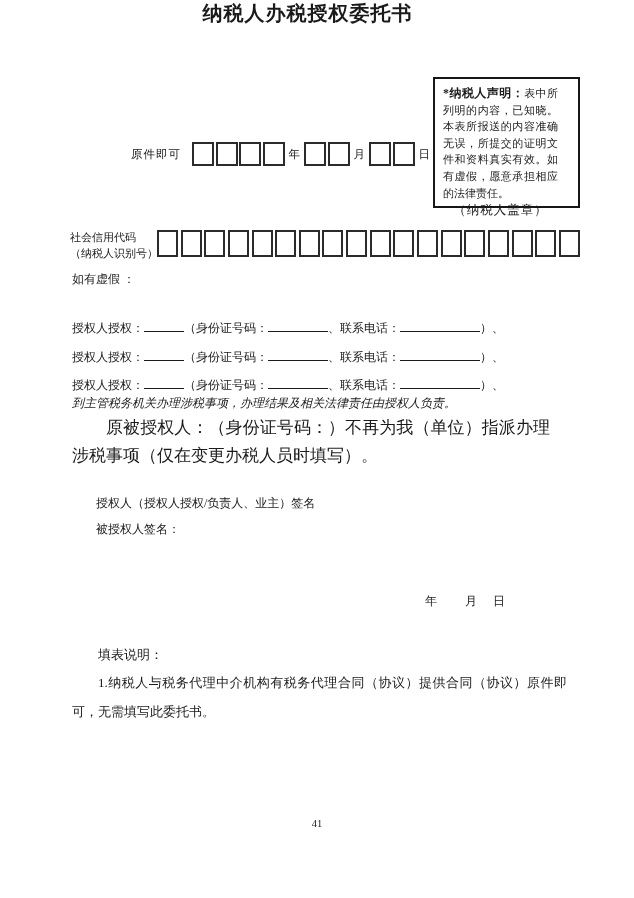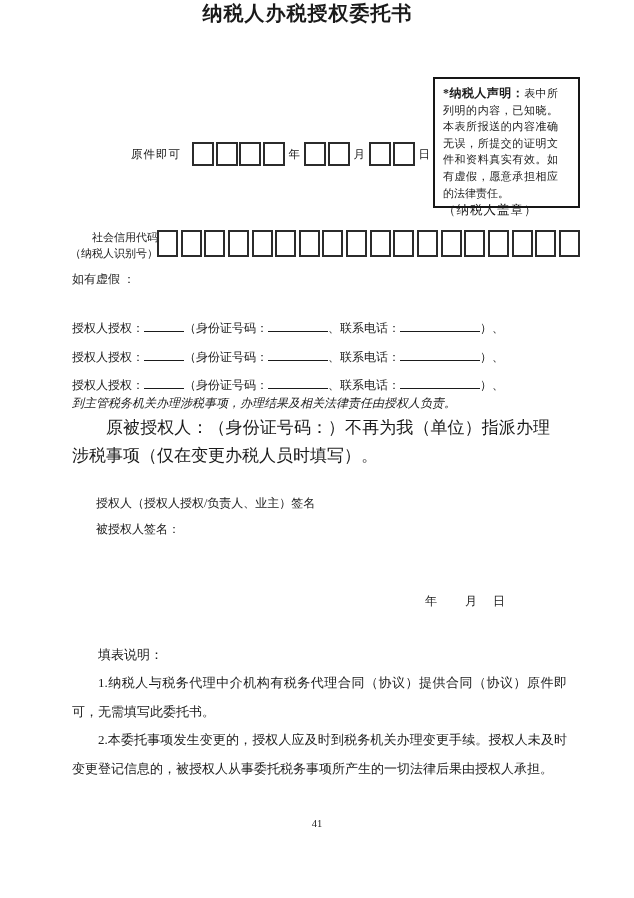--- a/index.html
+++ b/index.html
@@ -16,39 +16,39 @@
     text-align:center; font-size:20px; font-weight:bold; letter-spacing:1px;
   }
 
   
   .decl-box {
     position:absolute; left:433px; top:77px; width:147px; height:131px;
     border:2px solid #161616; padding:6px 20px 0 8px;
     font-size:11px; line-height:16.6px; text-align:justify;
   }
   .decl-box b { font-size:12px; }
-  .decl-stamp { font-size:12.5px; margin-top:1px; letter-spacing:1px; }
+  .decl-stamp { text-align:center; font-size:12.5px; margin-top:1px; letter-spacing:1px; }
 
   
   .fill-date-row {
     position:absolute; left:131px; top:141px; height:26px;
     display:flex; align-items:center; font-size:11.5px; white-space:nowrap;
   }
   .fill-date-row .lbl-date { margin-right:11px; letter-spacing:1px; }
   .box-group { display:flex; gap:1.5px; }
   .sq {
     display:inline-block; width:22px; height:24px;
     border:2px solid #2b2b2b; background:#fff;
   }
   .unit { margin:0 4px; }
 
   
   .credit-label {
     position:absolute; left:70px; top:230px; width:88px;
-    font-size:11px; line-height:15.5px; text-align:right; white-space:nowrap;
+    font-size:11px; line-height:15.5px; text-align:left; white-space:nowrap;
   }
   .credit-boxes {
     position:absolute; left:157px; top:230px; width:423px;
     display:flex; justify-content:space-between;
   }
   .credit-boxes .sq { width:21px; height:27px; border-width:2px; }
 
   .name-line { position:absolute; left:72px; top:271px; font-size:12px; }
 
   
@@ -168,18 +168,17 @@
   <div class="sig-line1">授权人（授权人授权/负责人、业主）签名</div>
   <div class="sig-line2">被授权人签名：</div>
 
   <div class="sign-date">
     <span>年</span><span class="gap-y"></span><span>月</span><span class="gap-m"></span><span>日</span>
   </div>
 
   <div class="instructions">
     <div class="ins-head">填表说明：</div>
     <p>1.纳税人与税务代理中介机构有税务代理合同（协议）提供合同（协议）原件即可，无需填写此委托书。</p>
-    <p>2.本委托事项发生变更的，授权人应及时到税务机关办理变更手续。授权人未及时变更登记信息的，被授权人从事委托税务事项所产生的一切法律后果由授权人承担。</p>
   </div>
 
   <div class="page-num">41</div>
 
 </div>
 
 </body></html>

